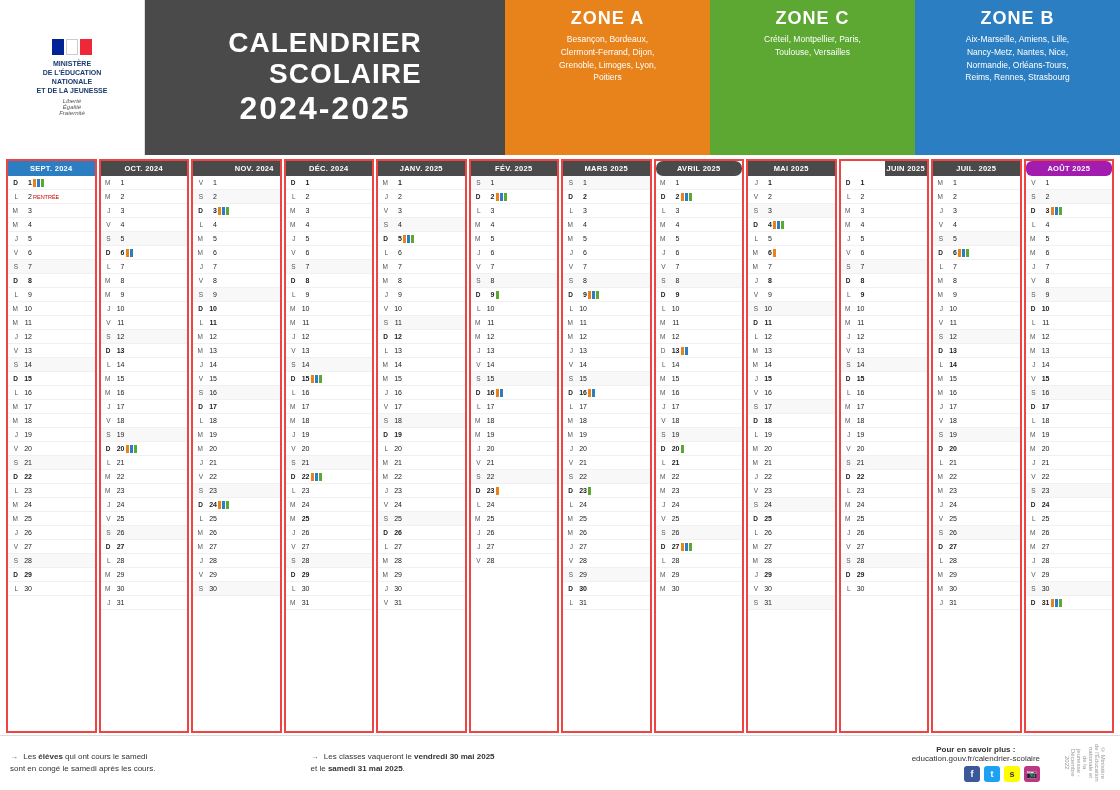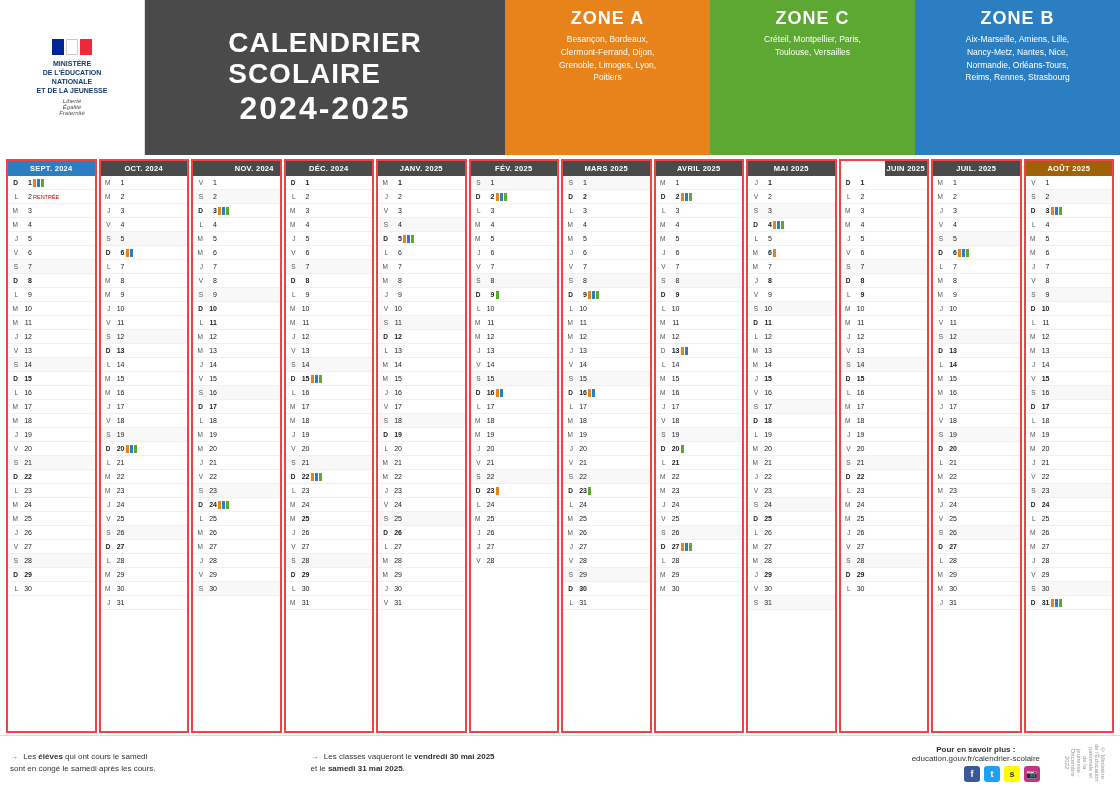--- a/index.html
+++ b/index.html
@@ -66,21 +66,21 @@
       display: flex;
       flex-direction: column;
       align-items: center;
       justify-content: center;
       padding: 10px;
     }
     .title-main {
       font-size: 28px;
       font-weight: 900;
       color: white;
-      text-align: left;
+      text-align: right;
       line-height: 1.1;
       letter-spacing: 1px;
     }
     .title-year {
       font-size: 32px;
       font-weight: 900;
       color: white;
       text-align: center;
       letter-spacing: 2px;
     }
@@ -141,25 +141,25 @@
       padding: 3px 1px;
       letter-spacing: 0.3px;
     }
     .month-header.sep { background: #2b7ec1; }
     .month-header.oct { background: #4a4a4a; }
     .month-header.nov { background: #4a4a4a; padding-left: 37px; }
     .month-header.dec { background: #4a4a4a; }
     .month-header.jan { background: #4a4a4a; }
     .month-header.feb { background: #4a4a4a; }
     .month-header.mar { background: #4a4a4a; }
-    .month-header.apr { background: #4a4a4a; }
+    .month-header.apr { background: #4a4a4a; border-radius: 7px; }
     .month-header.may { background: #4a4a4a; }
     .month-header.jun { background: #4a4a4a; margin-left: 44px; }
     .month-header.jul { background: #4a4a4a; }
-    .month-header.aug { background: #a16207; }
+    .month-header.aug { background: #a21caf; border-radius: 6px; }
 
     .day-row {
       display: flex;
       align-items: center;
       padding: 0 1px;
       height: 14px;
       position: relative;
       border-bottom: 1px solid #f0f0f0;
     }
     .day-row.weekend { background: #f8f8f8; }

